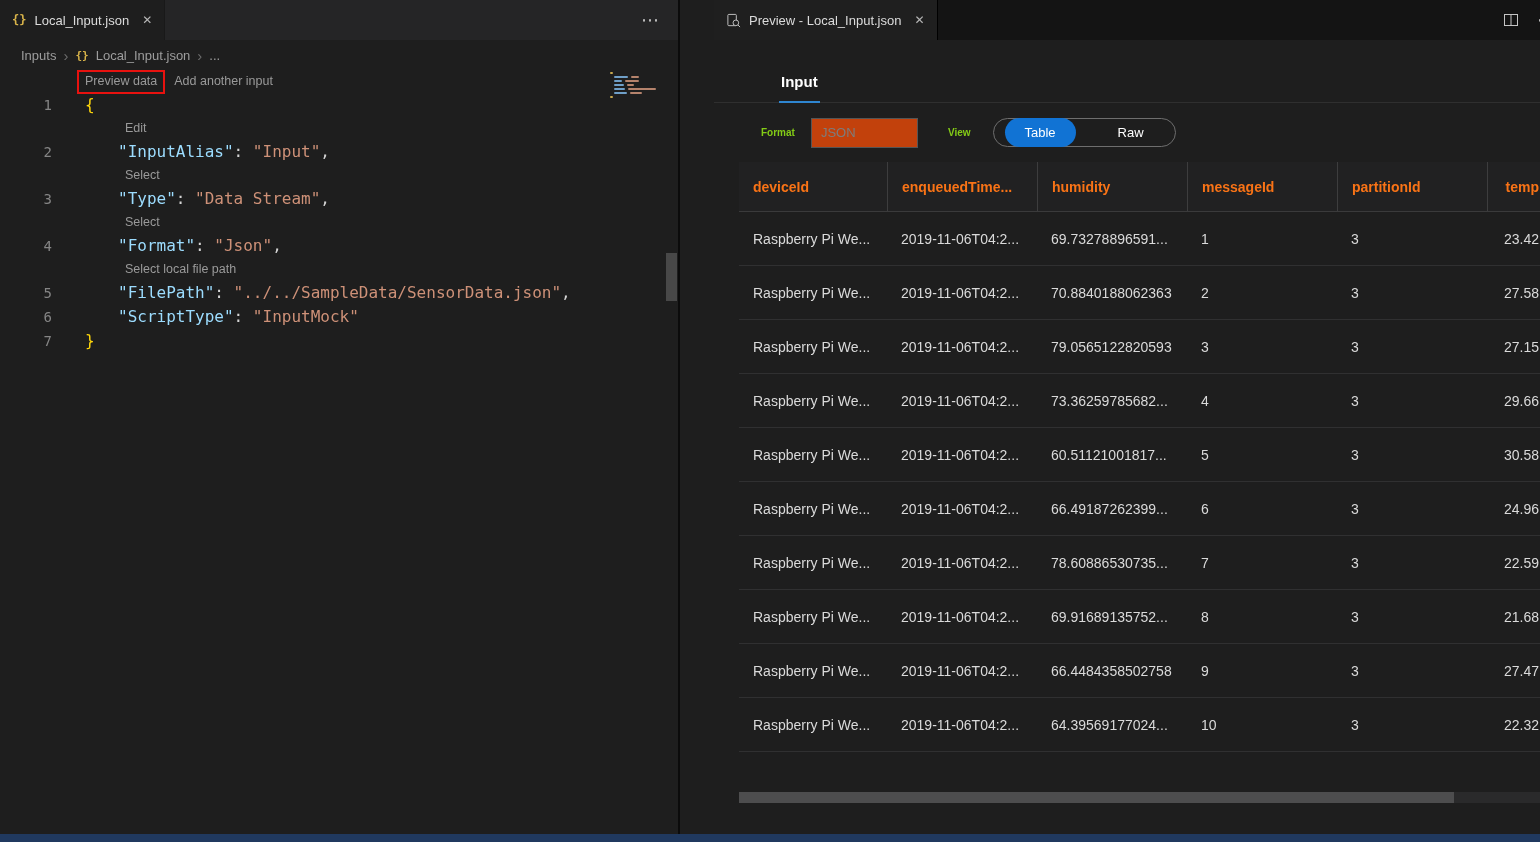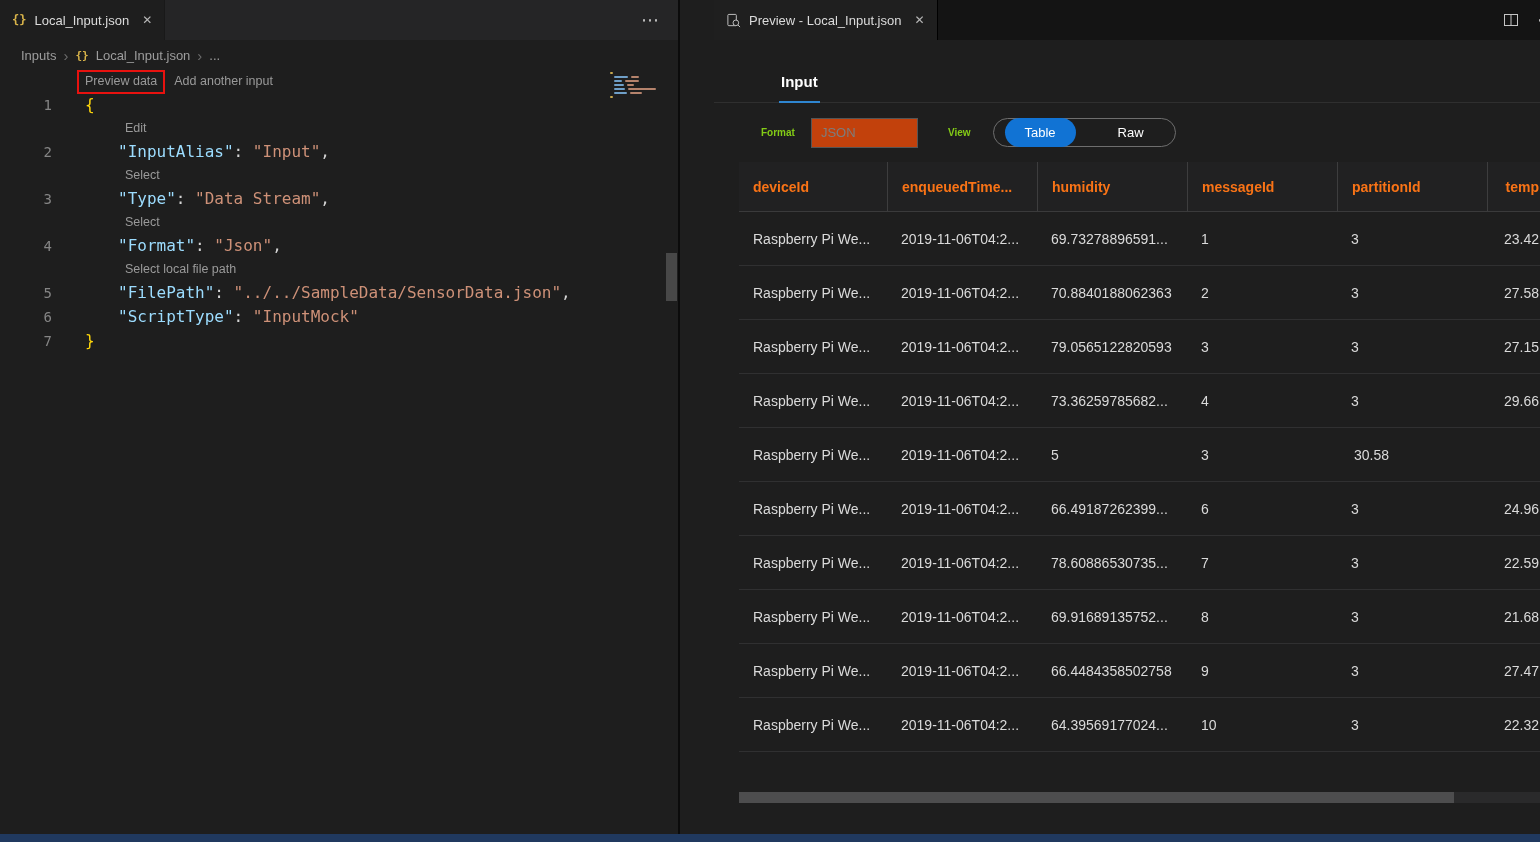--- a/index.html
+++ b/index.html
@@ -270,20 +270,21 @@
           <span class="td c0">Raspberry Pi We...</span>
           <span class="td c1">2019-11-06T04:2...</span>
           <span class="td c2">73.36259785682...</span>
           <span class="td c3">4</span>
           <span class="td c4">3</span>
           <span class="td c5">29.66</span>
         </div>
         <div class="trow">
           <span class="td c0">Raspberry Pi We...</span>
           <span class="td c1">2019-11-06T04:2...</span>
+          <span class="td c2">60.51121001817...</span>
           <span class="td c3">5</span>
           <span class="td c4">3</span>
           <span class="td c5">30.58</span>
         </div>
         <div class="trow">
           <span class="td c0">Raspberry Pi We...</span>
           <span class="td c1">2019-11-06T04:2...</span>
           <span class="td c2">66.49187262399...</span>
           <span class="td c3">6</span>
           <span class="td c4">3</span>

